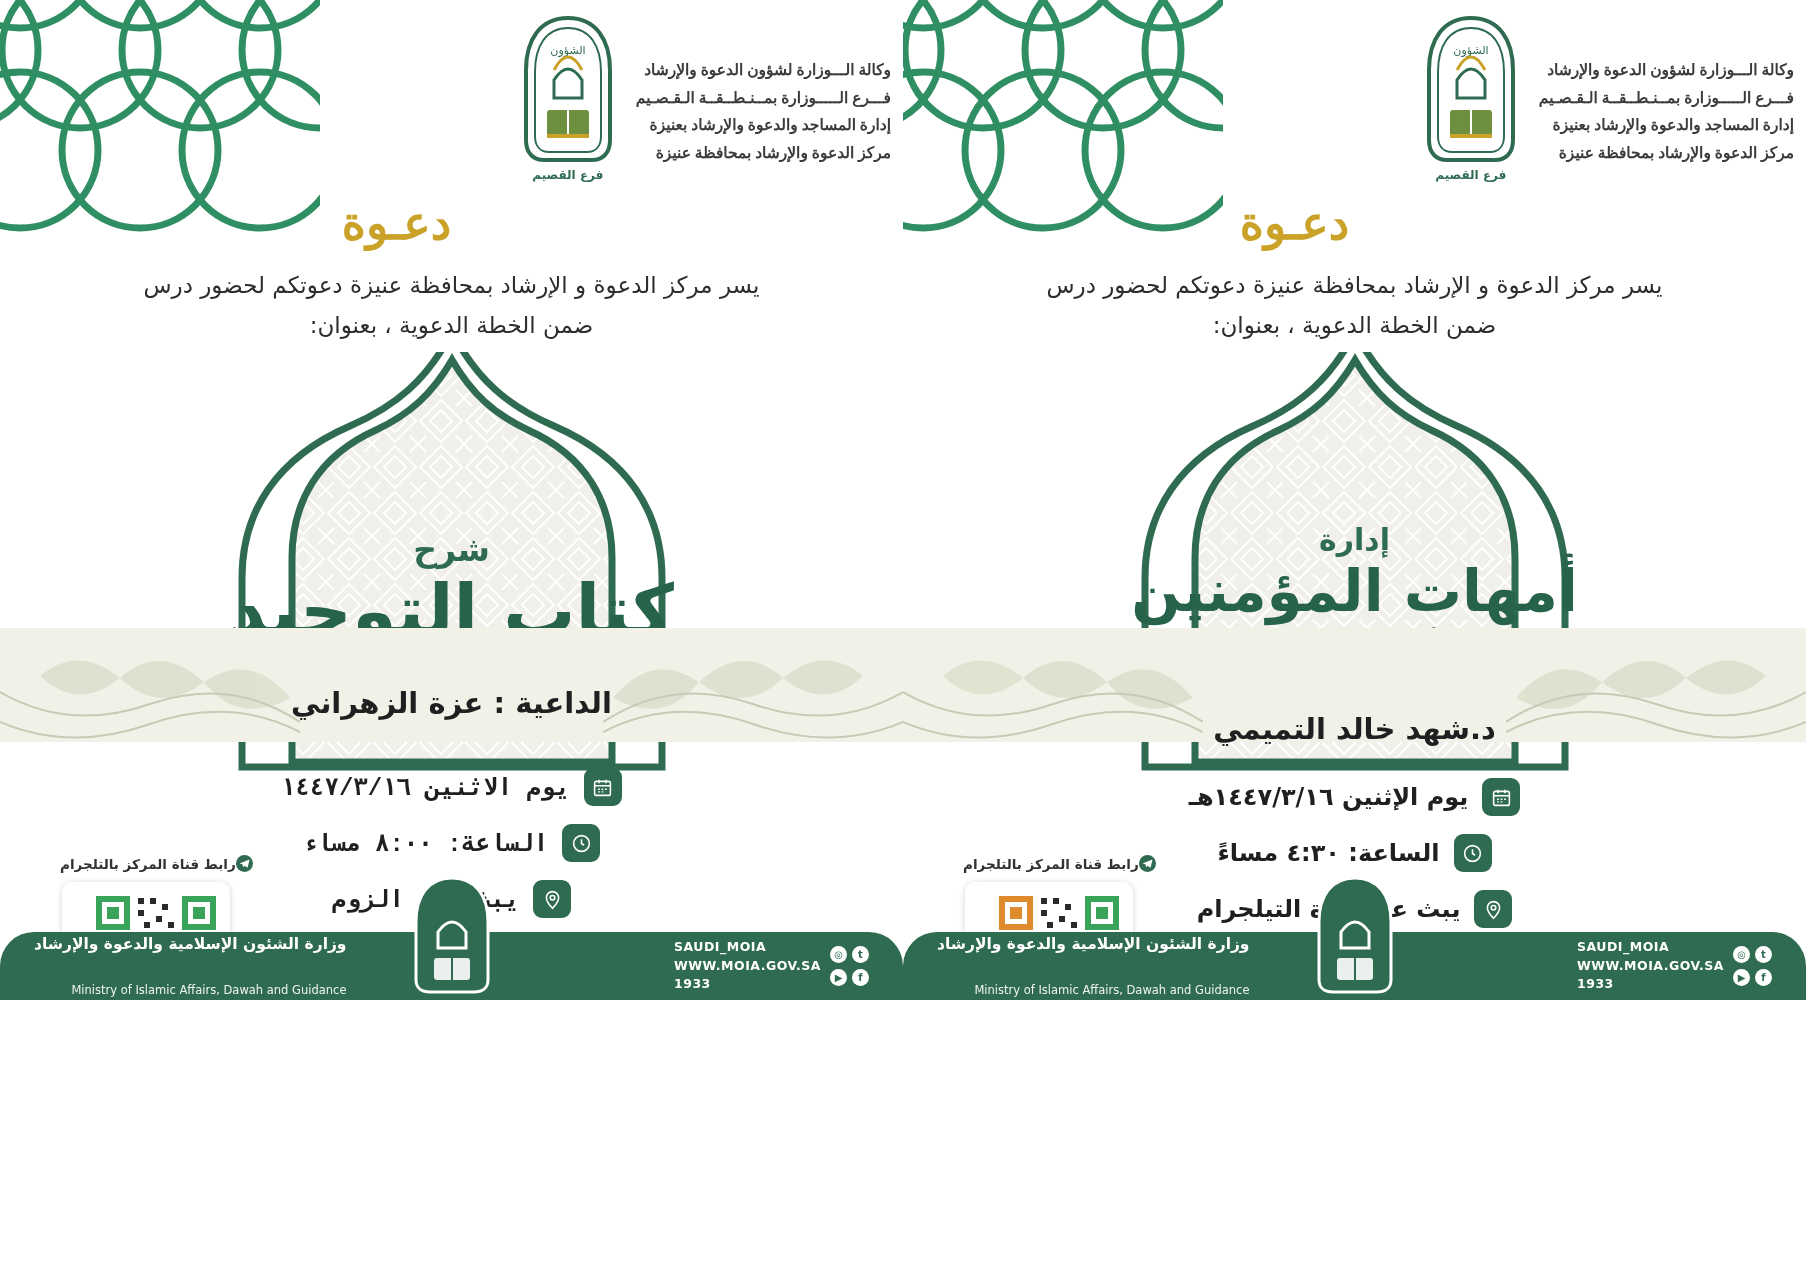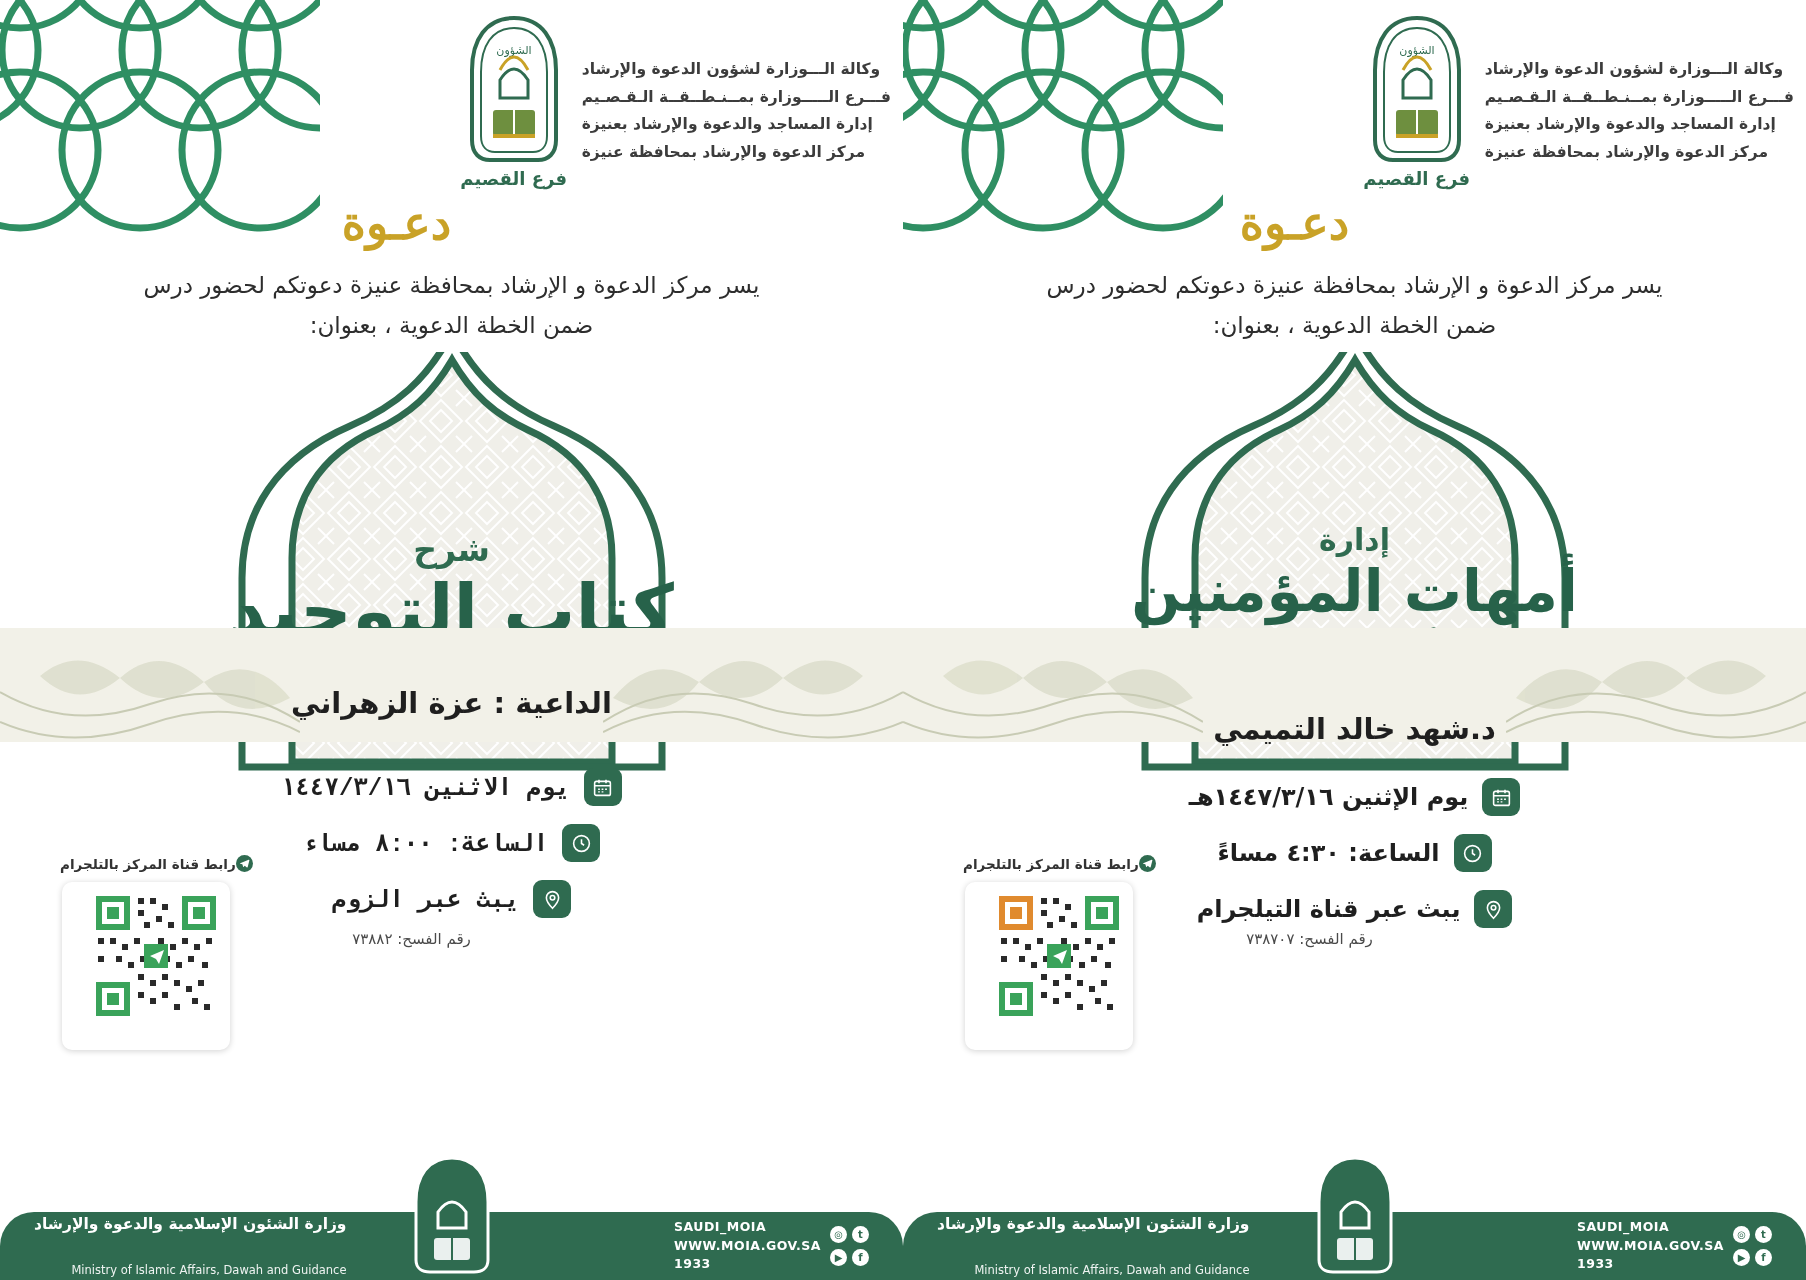--- a/index.html
+++ b/index.html
@@ -1,32 +1,32 @@
 <!DOCTYPE html>
 <html lang="ar" dir="rtl"><head>
 <meta charset="utf-8">
 <style>
   html,body{margin:0;padding:0;background:#ffffff;}
   body{width:1806px;height:1280px;font-family:"DejaVu Sans","Liberation Sans",sans-serif;overflow:hidden;}
   .sheet{position:relative;width:1806px;height:1280px;display:flex;}
-  .poster{position:relative;width:903px;height:1280px;background:#ffffff;overflow:hidden;}
+  .poster{position:relative;width:903px;height:1000px;background:#ffffff;overflow:hidden;}
   .poster.left{order:2;}
   .poster.right{order:1;}
 
   
   .topornament{position:absolute;top:-90px;width:360px;height:330px;opacity:1;pointer-events:none;}
   .poster.left .topornament{left:-40px;}
   .poster.right .topornament{left:-40px;}
 
   
   .logoblock{position:absolute;top:14px;right:12px;display:flex;flex-direction:row-reverse;align-items:flex-start;gap:14px;}
   .logomark{width:108px;display:flex;flex-direction:column;align-items:center;}
   .logomark svg{display:block;}
-  .logobranch{font-size:18px;color:#2f6b50;margin-top:4px;font-weight:bold;}
-  .logolines{padding-top:42px;text-align:left;}
+  .logobranch{font-size:12px;color:#2f6b50;margin-top:4px;font-weight:bold;}
+  .logolines{padding-top:42px;text-align:right;font-family:Liberation Serif, serif;}
   .logolines div{font-size:15.5px;color:#3c3c3c;font-weight:bold;line-height:1.78;letter-spacing:0px;}
 
   
   .gold-dawa{position:absolute;top:196px;width:100%;text-align:center;font-size:46px;color:#c9a227;font-weight:bold;font-family:"DejaVu Serif",serif;}
   .poster.left .gold-dawa{transform:translateX(-55px);}
   .poster.right .gold-dawa{transform:translateX(-60px);}
 
   
   .invite{position:absolute;top:265px;left:0;right:0;text-align:center;padding:0 28px;}
   .invite div{font-size:23px;color:#2d2d2d;line-height:1.75;font-weight:500;}

